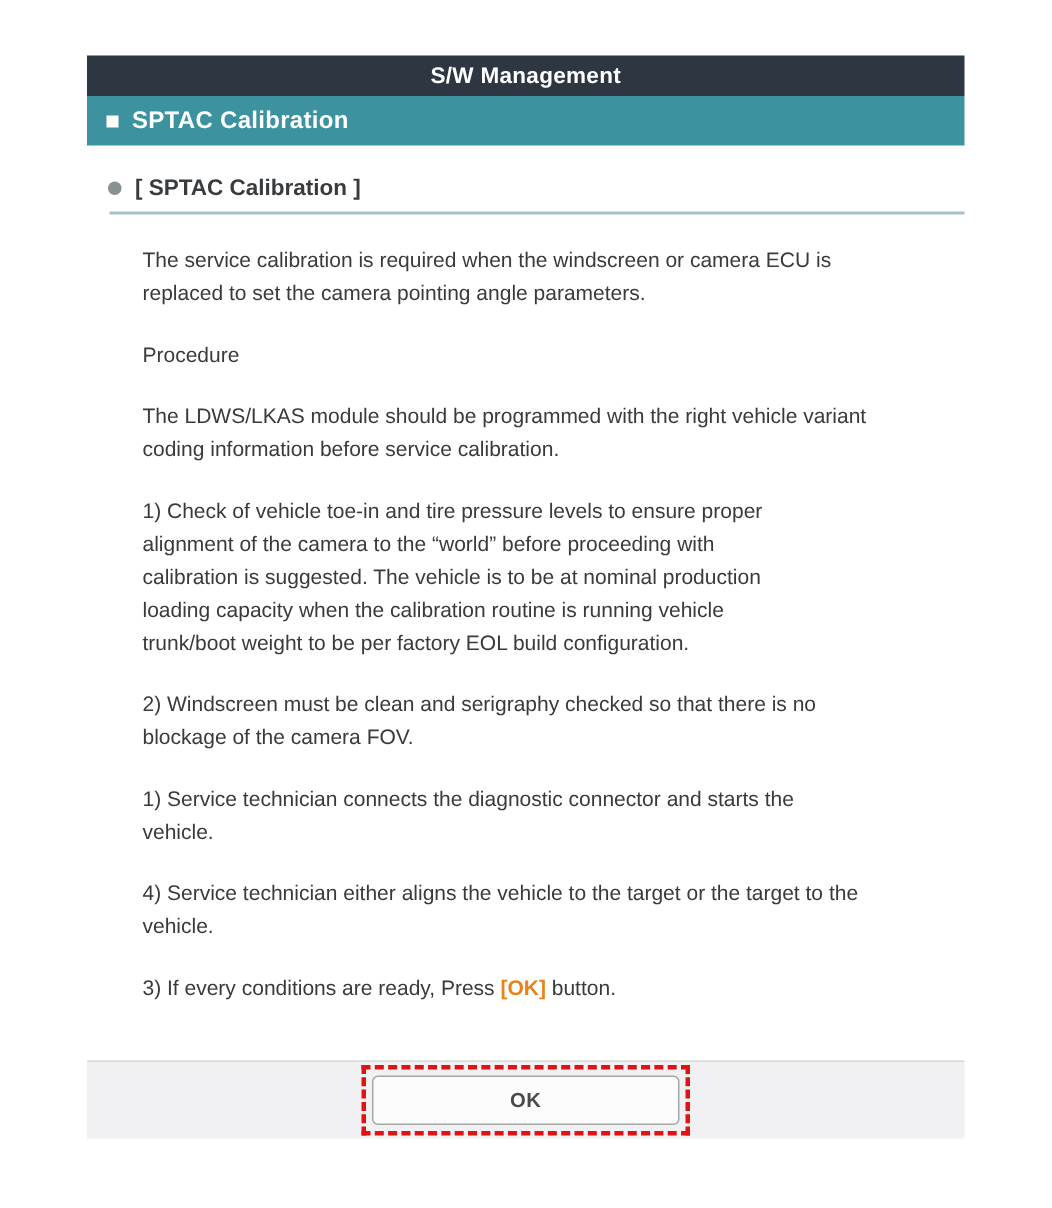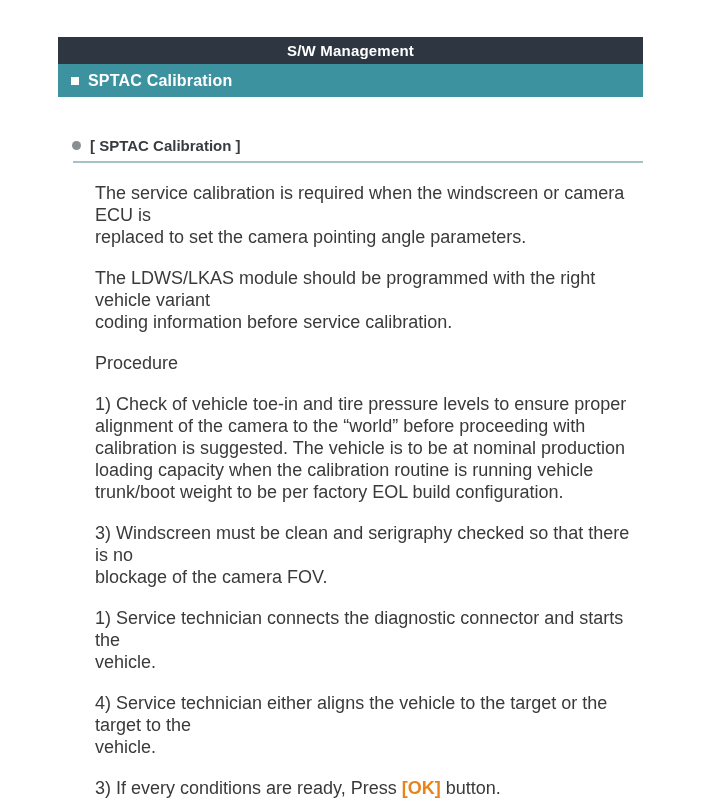--- a/index.html
+++ b/index.html
@@ -44,21 +44,21 @@
     display: inline-block;
     margin-right: 9px;
   }
   .subbar .lbl {
     color: #ffffff;
     font-size: 16px;
     font-weight: bold;
     letter-spacing: 0.2px;
   }
   .content {
-    padding-top: 40px;
+    padding-top: 20px;
   }
   .heading-row {
     display: flex;
     align-items: center;
     margin-left: 14px;
   }
   .heading-row .dot {
     width: 9px;
     height: 9px;
     border-radius: 50%;
@@ -72,21 +72,21 @@
     color: #383c3f;
   }
   .rule {
     border: 0;
     border-top: 2px solid #a3c4c6;
     margin: 7px 0 0 15px;
   }
   .para {
     margin: 19px 0 0 37px;
     width: 535px;
-    font-size: 18px;
+    font-size: 14px;
     line-height: 22px;
     color: #3a3a3a;
     white-space: pre-line;
   }
   .para .hl {
     color: #e8821a;
     font-weight: bold;
     margin-top: 36px;
   }
   .footer {
@@ -142,29 +142,29 @@
   <div class="content">
 
     <div class="heading-row">
       <span class="dot"></span>
       <span class="section-title">[ SPTAC Calibration ]</span>
     </div>
     <hr class="rule">
 
     <div class="para">The service calibration is required when the windscreen or camera ECU is
 replaced to set the camera pointing angle parameters.</div>
+    <div class="para">Procedure</div>
     <div class="para">The LDWS/LKAS module should be programmed with the right vehicle variant
 coding information before service calibration.</div>
-    <div class="para">Procedure</div>
     <div class="para">1) Check of vehicle toe-in and tire pressure levels to ensure proper
 alignment of the camera to the “world” before proceeding with
 calibration is suggested. The vehicle is to be at nominal production
 loading capacity when the calibration routine is running vehicle
 trunk/boot weight to be per factory EOL build configuration.</div>
-    <div class="para">3) Windscreen must be clean and serigraphy checked so that there is no
+    <div class="para">2) Windscreen must be clean and serigraphy checked so that there is no
 blockage of the camera FOV.</div>
     <div class="para">1) Service technician connects the diagnostic connector and starts the
 vehicle.</div>
     <div class="para">4) Service technician either aligns the vehicle to the target or the target to the
 vehicle.</div>
 
     <div class="para"><span>3) If every conditions are ready, Press </span><span class="hl">[OK]</span><span> button.</span></div>
 
   </div>
 

